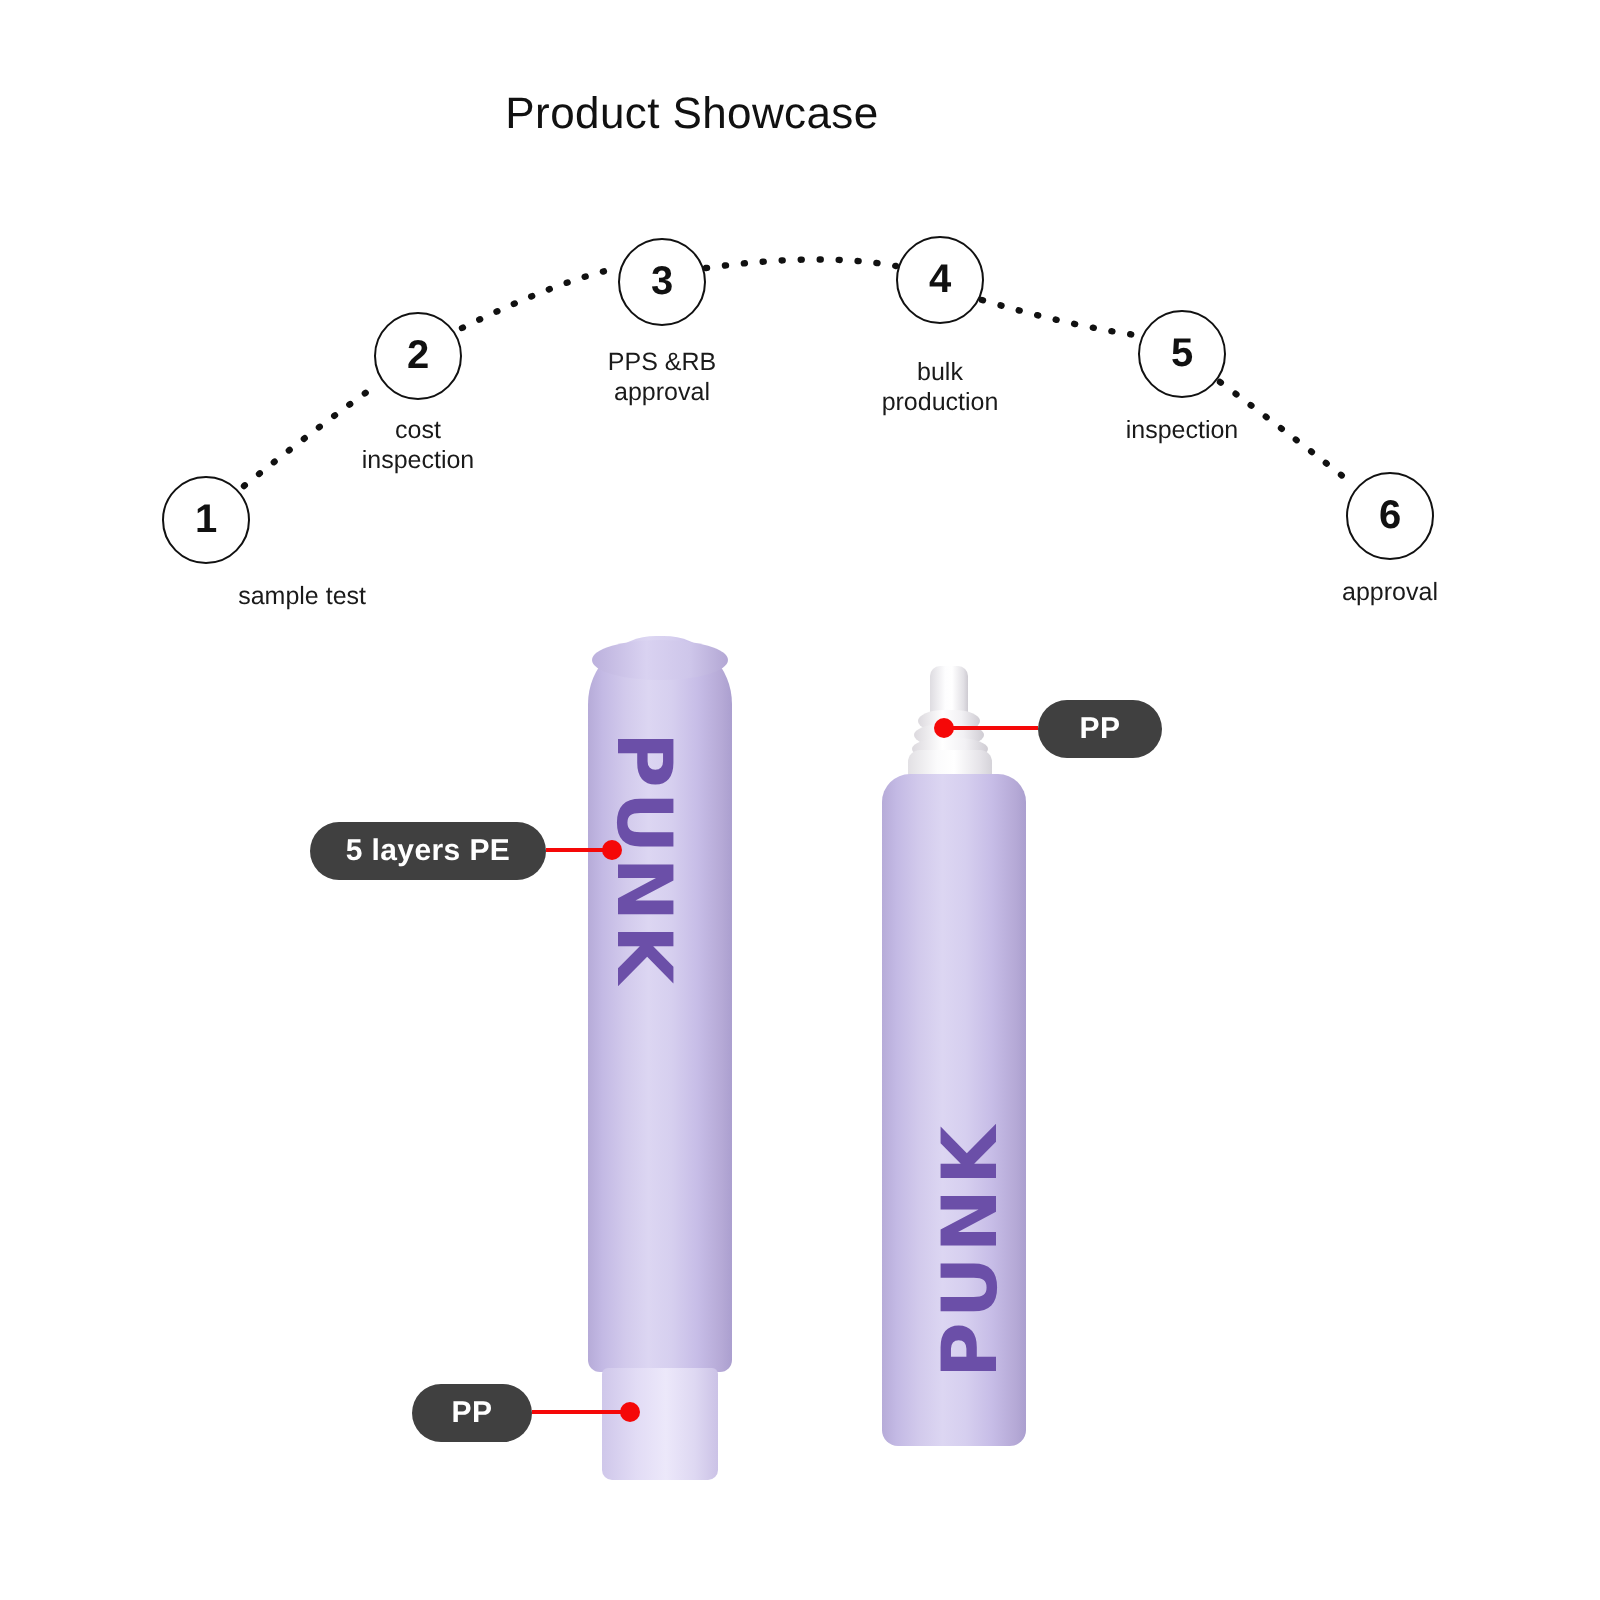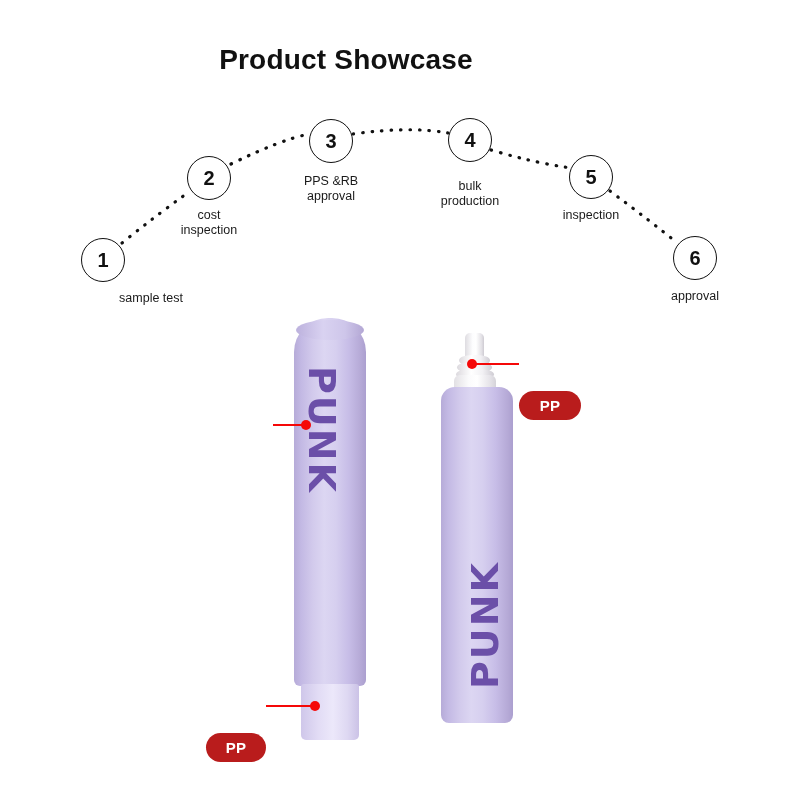--- a/index.html
+++ b/index.html
@@ -18,22 +18,22 @@
     overflow: hidden;
   }
 
   
   .page-title {
     position: absolute;
     left: 0;
     top: 44px;
     width: 692px;
     text-align: center;
-    font-size: 28px;
-    font-weight: bold;
+    font-size: 22px;
+    font-weight: normal;
     color: #111111;
     letter-spacing: 0.2px;
   }
 
   
   .flow-svg {
     position: absolute;
     left: 0;
     top: 0;
     width: 800px;
@@ -142,31 +142,30 @@
   }
   .nozzle-tip {
     position: absolute;
     background: linear-gradient(to right, #dedce1 0%, #fdfdfe 40%, #ffffff 58%, #e2e0e5 88%, #cecbd2 100%);
     border-radius: 5px 5px 1px 1px;
   }
 
   
   .callout {
     position: absolute;
-    background: #b91c1c;
+    background: #404040;
     color: #ffffff;
     font-weight: bold;
     border-radius: 999px;
     display: flex;
     align-items: center;
     justify-content: center;
     font-size: 15px;
     letter-spacing: 0.2px;
     box-sizing: border-box;
-    margin-top: 41px;
   }
   .leader-line {
     position: absolute;
     background: #f50808;
     height: 2.4px;
   }
   .leader-dot {
     position: absolute;
     width: 10px;
     height: 10px;
@@ -247,20 +246,21 @@
       <div class="nozzle-ring" style="left:16px; top:29px; width:35px; height:11px;"></div>
       <div class="nozzle-ring" style="left:15px; top:36px; width:38px; height:11px;"></div>
 
       <div class="nozzle-shoulder" style="left:13px; top:42px; width:42px; height:16px;"></div>
 
       <div class="tube-body" style="left:0px; top:54px; width:72px; height:336px; border-radius:14px 14px 8px 8px;"></div>
 
       <div class="brand-text brand-right" style="left:22px; top:356px; font-size:38px;">PUNK</div>
     </div>
 
+    <div class="callout" style="left:155px; top:111px; width:118px; height:29px;">5 layers PE</div>
     <div class="leader-line" style="left:273px; top:124px; width:33px;"></div>
     <div class="leader-dot" style="left:306px; top:125px;"></div>
 
     <div class="callout" style="left:206px; top:392px; width:60px; height:29px;">PP</div>
     <div class="leader-line" style="left:266px; top:405px; width:49px;"></div>
     <div class="leader-dot" style="left:315px; top:406px;"></div>
 
     <div class="callout" style="left:519px; top:50px; width:62px; height:29px;">PP</div>
     <div class="leader-line" style="left:472px; top:63px; width:47px;"></div>
     <div class="leader-dot" style="left:472px; top:64px;"></div>

